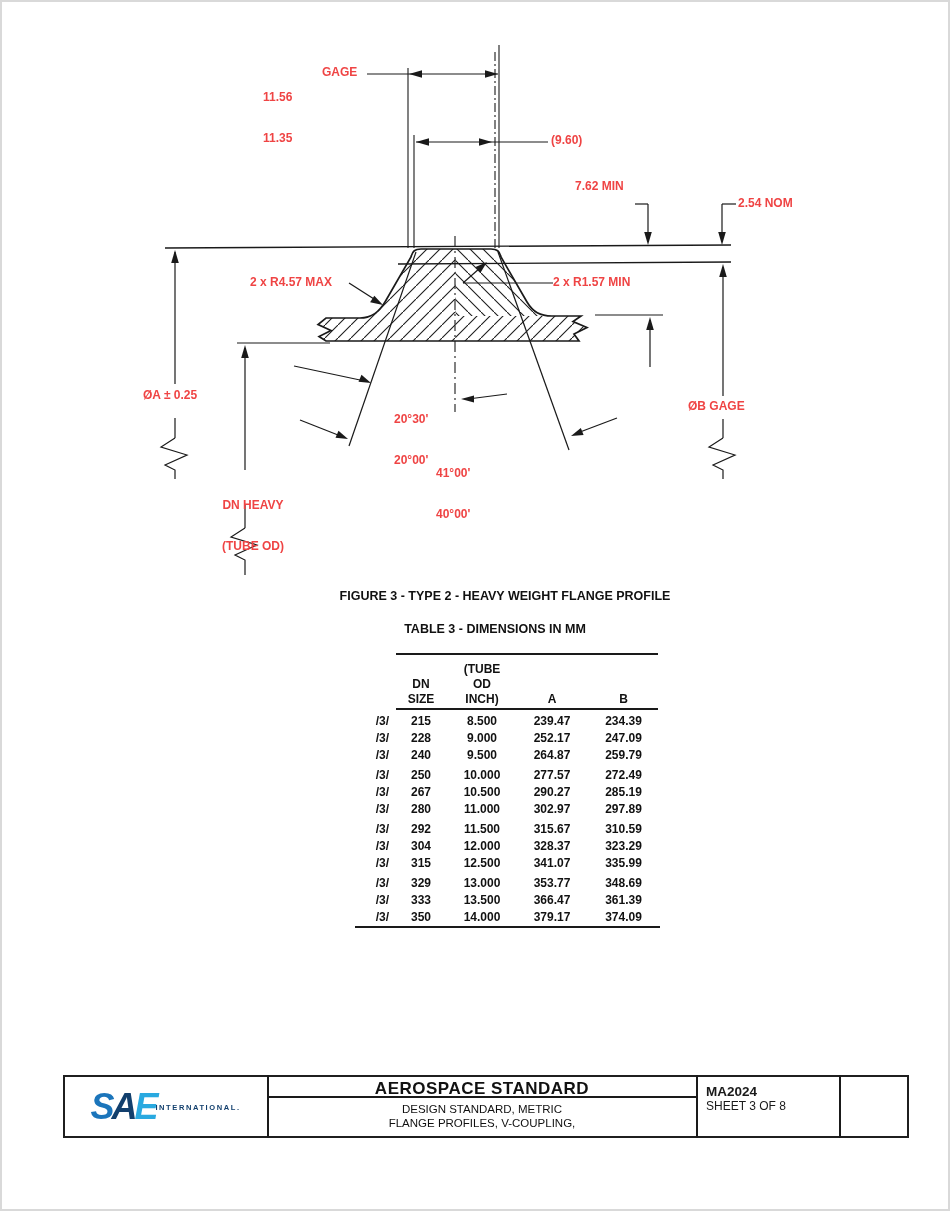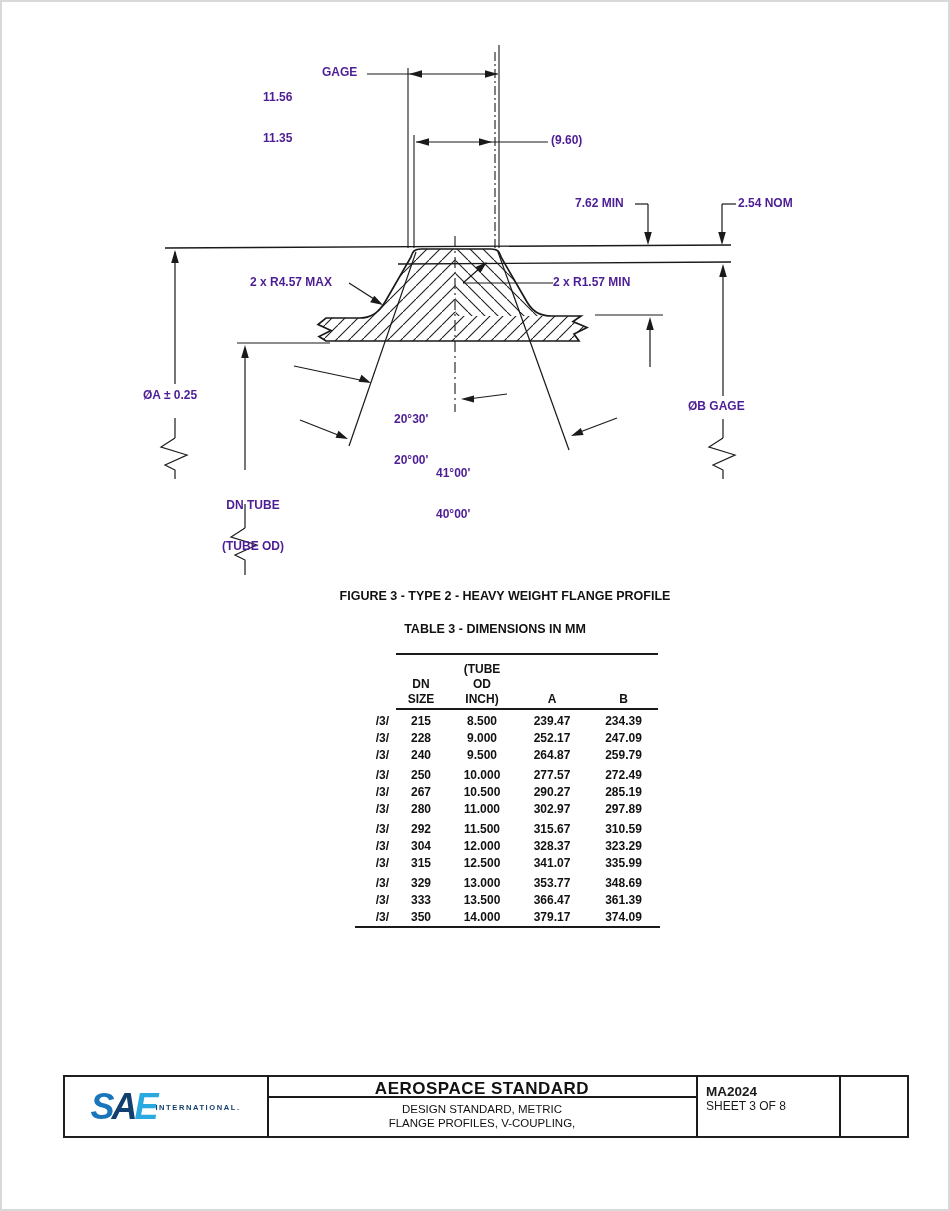--- a/index.html
+++ b/index.html
@@ -2,21 +2,21 @@
 <html><head>
 <meta charset="utf-8">
 <style>
   html,body{margin:0;padding:0;background:#ffffff;}
   #page{
     position:relative;width:950px;height:1211px;background:#ffffff;
     font-family:"Liberation Sans",sans-serif;color:#1a1a1a;overflow:hidden;
     box-shadow:inset 0 0 0 2px #d9d9d9;
   }
   svg{position:absolute;left:0;top:0;}
-  .lbl{position:absolute;font-size:12px;font-weight:bold;color:#4c1d95;white-space:pre;line-height:13.5px;}
+  .lbl{position:absolute;font-size:12px;font-weight:bold;color:#ef4444;white-space:pre;line-height:13.5px;}
   .lbl.stack div{line-height:13.5px;}
   .center{text-align:center;}
   
   .caption{position:absolute;font-weight:bold;color:#111;}
   
   .rule{position:absolute;background:#1a1a1a;}
   .dtable{position:absolute;left:355px;width:305px;font-size:12px;font-weight:bold;color:#111;}
   .trow{display:flex;height:17px;align-items:center;}
   .hrow{display:flex;align-items:flex-end;height:50px;}
   .c-flag{width:40px;text-align:right;padding-right:6px;box-sizing:border-box;}
@@ -132,36 +132,36 @@
     <line x1="617" y1="418" x2="580" y2="432" stroke="#1a1a1a" stroke-width="1.2"></line>
     <polygon points="571,436 580.8,428.1 583.6,435.1" fill="#1a1a1a"></polygon>
   </svg>
 
   <div class="lbl stack" style="left:263px;top:64px;">
     <div>11.56</div>
     <div>11.35</div>
   </div>
   <div class="lbl" style="left:322px;top:66px;">GAGE</div>
   <div class="lbl" style="left:551px;top:134px;">(9.60)</div>
-  <div class="lbl" style="left:575px;top:197px;">7.62 MIN</div>
+  <div class="lbl" style="left:575px;top:180px;">7.62 MIN</div>
   <div class="lbl" style="left:738px;top:197px;">2.54 NOM</div>
   <div class="lbl" style="left:250px;top:276px;">2 x R4.57 MAX</div>
   <div class="lbl" style="left:553px;top:276px;">2 x R1.57 MIN</div>
   <div class="lbl" style="left:143px;top:389px;">ØA ± 0.25</div>
   <div class="lbl" style="left:688px;top:400px;">ØB GAGE</div>
   <div class="lbl stack" style="left:394px;top:386px;">
     <div>20°30'</div>
     <div>20°00'</div>
   </div>
   <div class="lbl stack" style="left:436px;top:440px;">
     <div>41°00'</div>
     <div>40°00'</div>
   </div>
   <div class="lbl stack center" style="left:215px;top:472px;width:76px;">
-    <div>DN TUBE</div>
+    <div>DN HEAVY</div>
     <div>(TUBE OD)</div>
   </div>
 
   <div class="caption" style="left:225px;top:589px;width:560px;text-align:center;font-size:12.5px;">FIGURE 3 - TYPE 2 - HEAVY WEIGHT FLANGE PROFILE</div>
   <div class="caption" style="left:215px;top:622px;width:560px;text-align:center;font-size:12.5px;">TABLE 3 - DIMENSIONS IN MM</div>
 
   <div class="rule" style="left:396px;top:653px;width:262px;height:2px;"></div>
   <div class="rule" style="left:396px;top:708px;width:262px;height:2px;"></div>
   <div class="rule" style="left:355px;top:926px;width:305px;height:2px;"></div>
 

